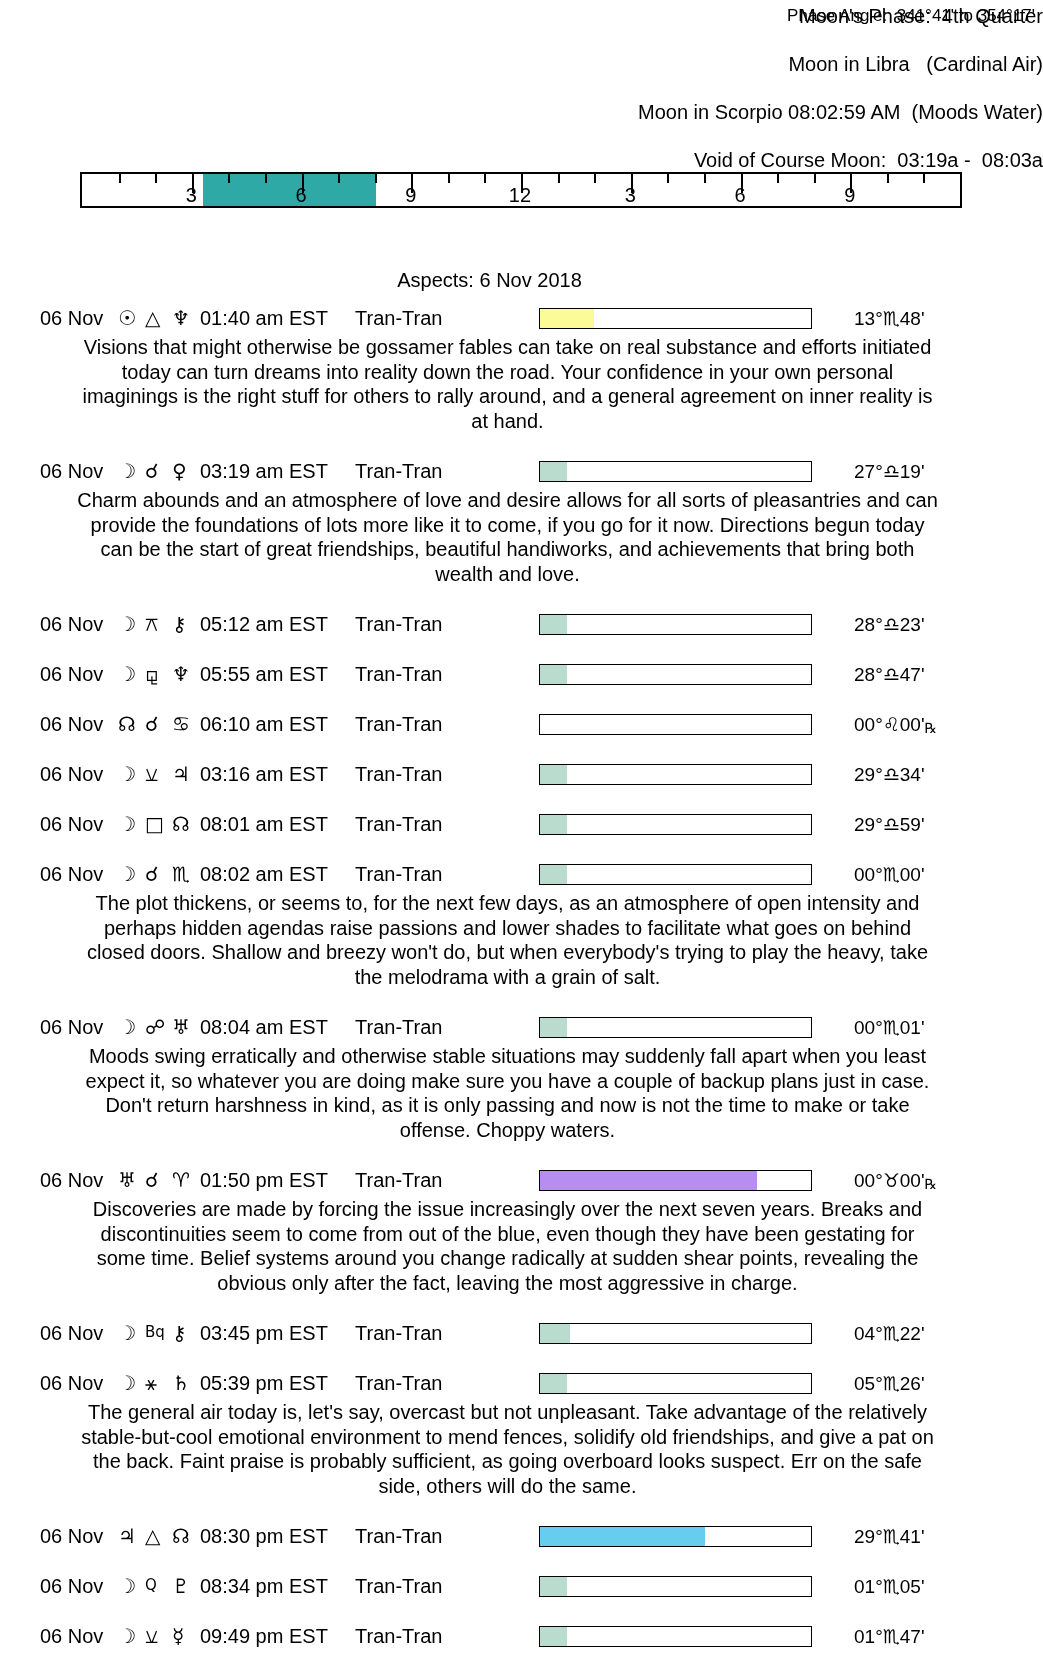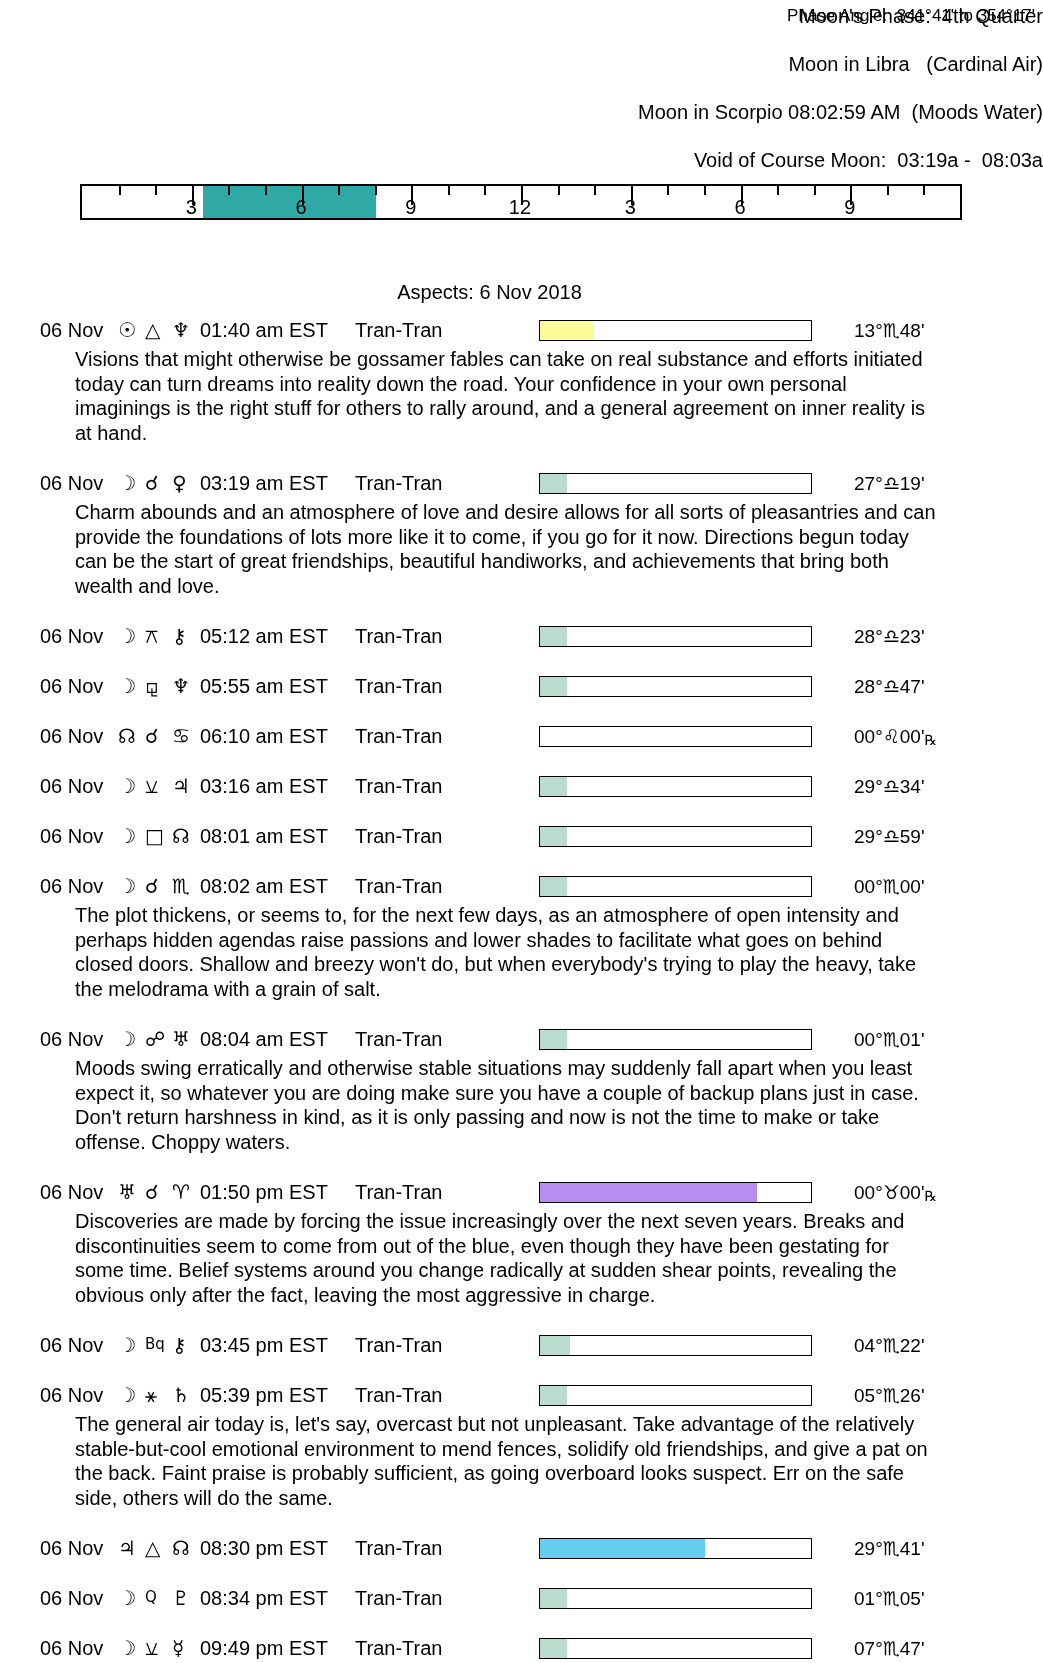--- a/index.html
+++ b/index.html
@@ -33,31 +33,31 @@
   .g { width:27px; flex:none; text-align:left; font-family:"DejaVu Sans","Liberation Sans",sans-serif; }
   .g.txt { font-size:15px; padding-top:2px; }
   .c-time  { width:155px; flex:none; }
   .c-type  { width:184px; flex:none; }
   .c-bar   { width:271px; height:19px; flex:none; border:1.5px solid #000; position:relative; background:#fff; }
   .fill    { position:absolute; left:0; top:0; bottom:0; }
   .c-value { margin-left:42px; font-size:19px; white-space:nowrap; }
   .retro   { font-size:14px; vertical-align:-2px; }
   .desc {
     margin:4px 0 0 67px; width:865px;
-    line-height:24.5px; font-size:20px;
+    line-height:24.5px; font-size:20px;text-align:center;
   }
 </style>
 </head>
 <body>
 
 <div class="hline">Moon's Phase:  4th Quarter</div>
 <div class="phase-angle">Phase Angle:  341°41' to 354°17'</div>
 <div class="hline">Moon in Libra   (Cardinal Air)</div>
 <div class="hline">Moon in Scorpio 08:02:59 AM  (Moods Water)</div>
-<div class="hline" style="margin-bottom:12px;">Void of Course Moon:  03:19a -  08:03a</div>
+<div class="hline" style="margin-bottom:0;">Void of Course Moon:  03:19a -  08:03a</div>
 
 <div class="timeline">
   <div class="void-region" style="left: 13.8196%; width: 19.7221%; background: rgb(46, 169, 166);"></div>
 <div class="tick" style="left: 4.16667%;"></div>
     <div class="tick" style="left: 8.33333%;"></div>
     <div class="tick major" style="left: 12.5%;"></div>
     <div class="tick" style="left: 16.6667%;"></div>
     <div class="tick" style="left: 20.8333%;"></div>
     <div class="tick major" style="left: 25%;"></div>
     <div class="tick" style="left: 29.1667%;"></div>
@@ -347,17 +347,17 @@
       <span class="c-glyphs">
         <span class="g">☽</span>
         <span class="g">⚺</span>
         <span class="g">☿</span>
       </span>
       <span class="c-time">09:49 pm EST</span>
       <span class="c-type">Tran-Tran</span>
       <span class="c-bar">
         <span class="fill" style="width: 10%; background: rgb(185, 220, 207);"></span>
       </span>
-      <span class="c-value"><span class="val">07°♏47'</span><span class="retro"></span></span>
+      <span class="c-value"><span class="val">01°♏47'</span><span class="retro"></span></span>
     </div>
 
   </div>
 </div>
 
 </body></html>

